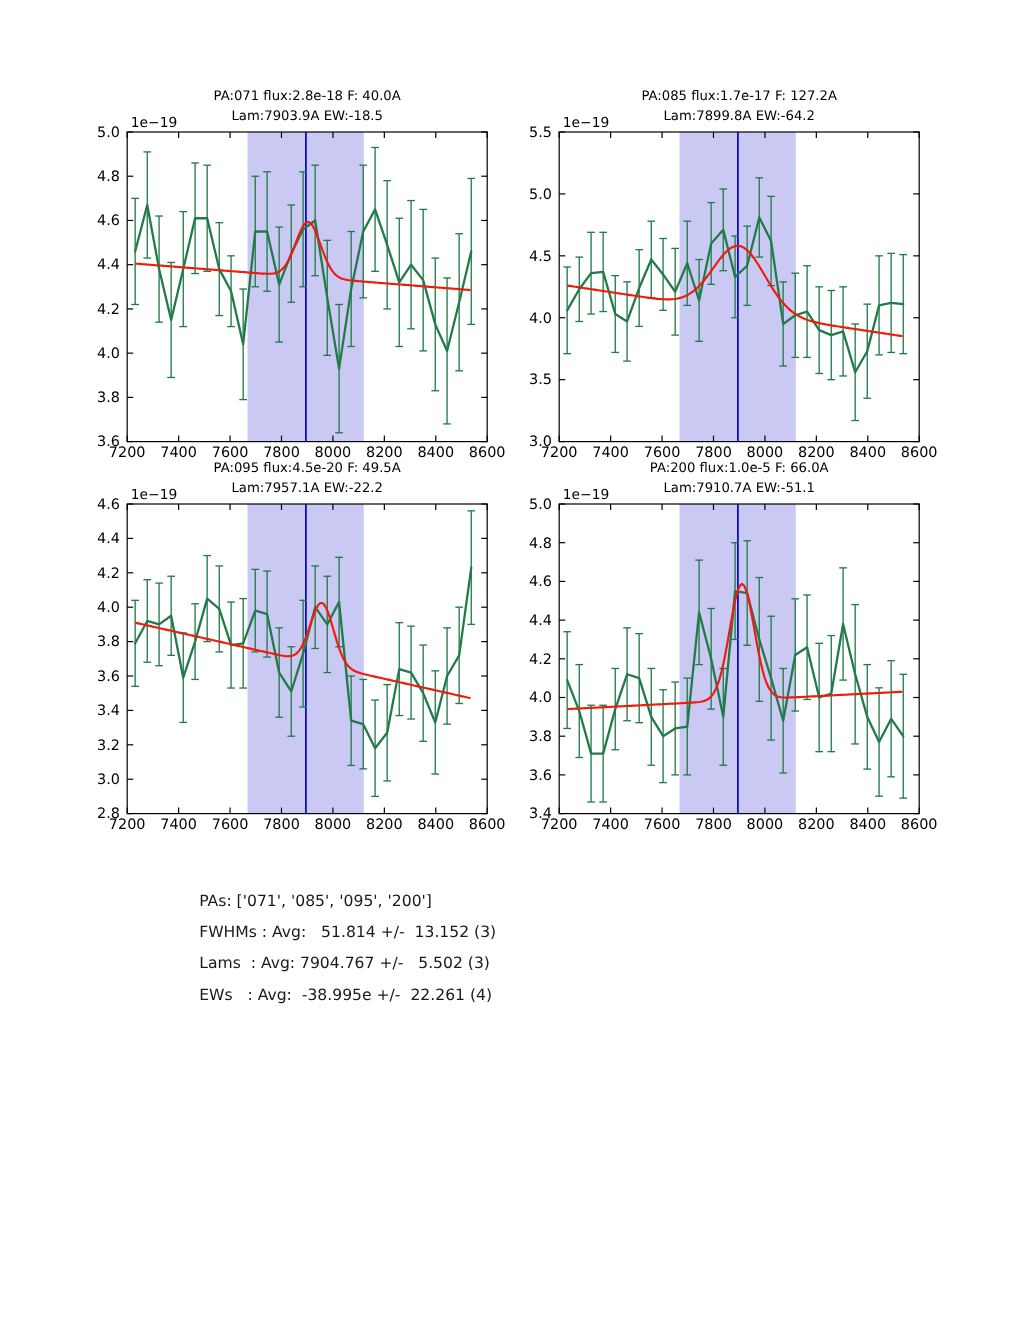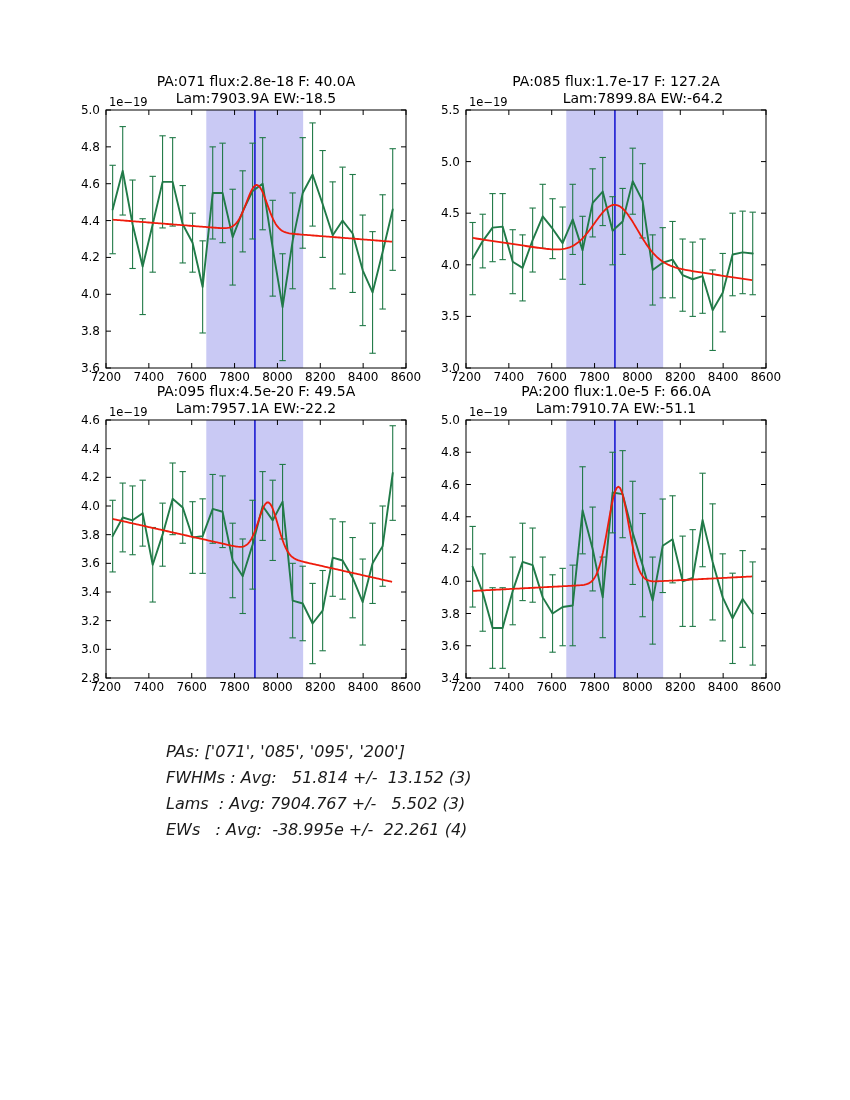--- a/index.html
+++ b/index.html
@@ -7,27 +7,27 @@
     width:850px;height:1100px;
     background:#ffffff;
     position:relative;
     font-family:"DejaVu Sans", sans-serif;
     overflow:hidden;
   }
   #fig-svg{position:absolute;left:0;top:0;}
   #fig-svg text{font-family:"DejaVu Sans", sans-serif;fill:#000;}
   .ptitle{
     position:absolute;width:300px;text-align:center;
-    font-size:14px;color:#000;white-space:nowrap;
+    font-size:11px;color:#000;white-space:nowrap;
   }
   .summary{
     position:absolute;left:166px;top:739px;
   }
   .summary .sline{
-    font-size:16px;line-height:26px;color:#1a1a1a;white-space:pre;font-style:italic;
+    font-size:13px;line-height:26px;color:#1a1a1a;white-space:pre;
   }
 </style>
 </head>
 <body>
 
 <svg id="fig-svg" width="850" height="1100">
     <g>
       <rect x="206.28571428571428" y="110" width="96.85714285714283" height="258" fill="#c9c9f4"></rect>
       <line x1="254.92857142857144" x2="254.92857142857144" y1="110" y2="368" stroke="#0000cc" stroke-width="1.4"></line>
       <g stroke="#217a48" stroke-width="1.1">
@@ -624,21 +624,21 @@
         <text x="460" y="456.25" text-anchor="end" font-size="12px">4.8</text>
         <text x="460" y="424" text-anchor="end" font-size="12px">5.0</text>
       </g>
       <text x="469" y="416" text-anchor="start" font-size="11.5px">1e−19</text>
     </g>
   </svg>
 
 <div class="ptitle" style="left:106px;top:73px">PA:071 flux:2.8e-18 F: 40.0A</div>
 <div class="ptitle" style="left:106px;top:90px">Lam:7903.9A EW:-18.5</div>
 <div class="ptitle" style="left:466px;top:73px">PA:085 flux:1.7e-17 F: 127.2A</div>
-<div class="ptitle" style="left:493px;top:90px">Lam:7899.8A EW:-64.2</div>
+<div class="ptitle" style="left:466px;top:90px">Lam:7899.8A EW:-64.2</div>
 <div class="ptitle" style="left:106px;top:383px">PA:095 flux:4.5e-20 F: 49.5A</div>
 <div class="ptitle" style="left:106px;top:400px">Lam:7957.1A EW:-22.2</div>
 <div class="ptitle" style="left:466px;top:383px">PA:200 flux:1.0e-5 F: 66.0A</div>
 <div class="ptitle" style="left:466px;top:400px">Lam:7910.7A EW:-51.1</div>
 
 <div class="summary">
   <div class="sline">PAs: ['071', '085', '095', '200']</div>
   <div class="sline">FWHMs : Avg:   51.814 +/-  13.152 (3)</div>
   <div class="sline">Lams  : Avg: 7904.767 +/-   5.502 (3)</div>
   <div class="sline">EWs   : Avg:  -38.995e +/-  22.261 (4)</div>

